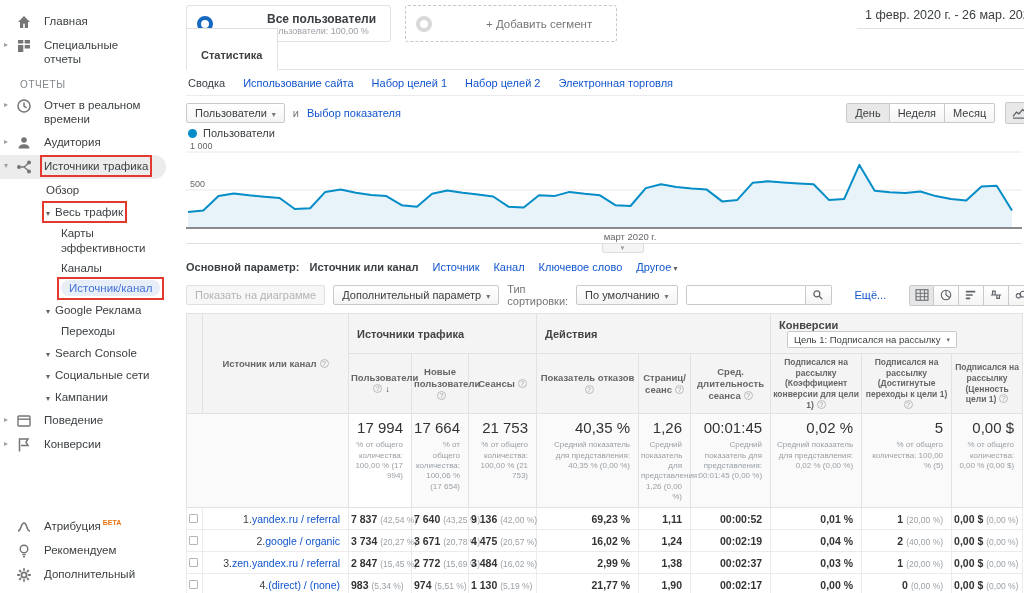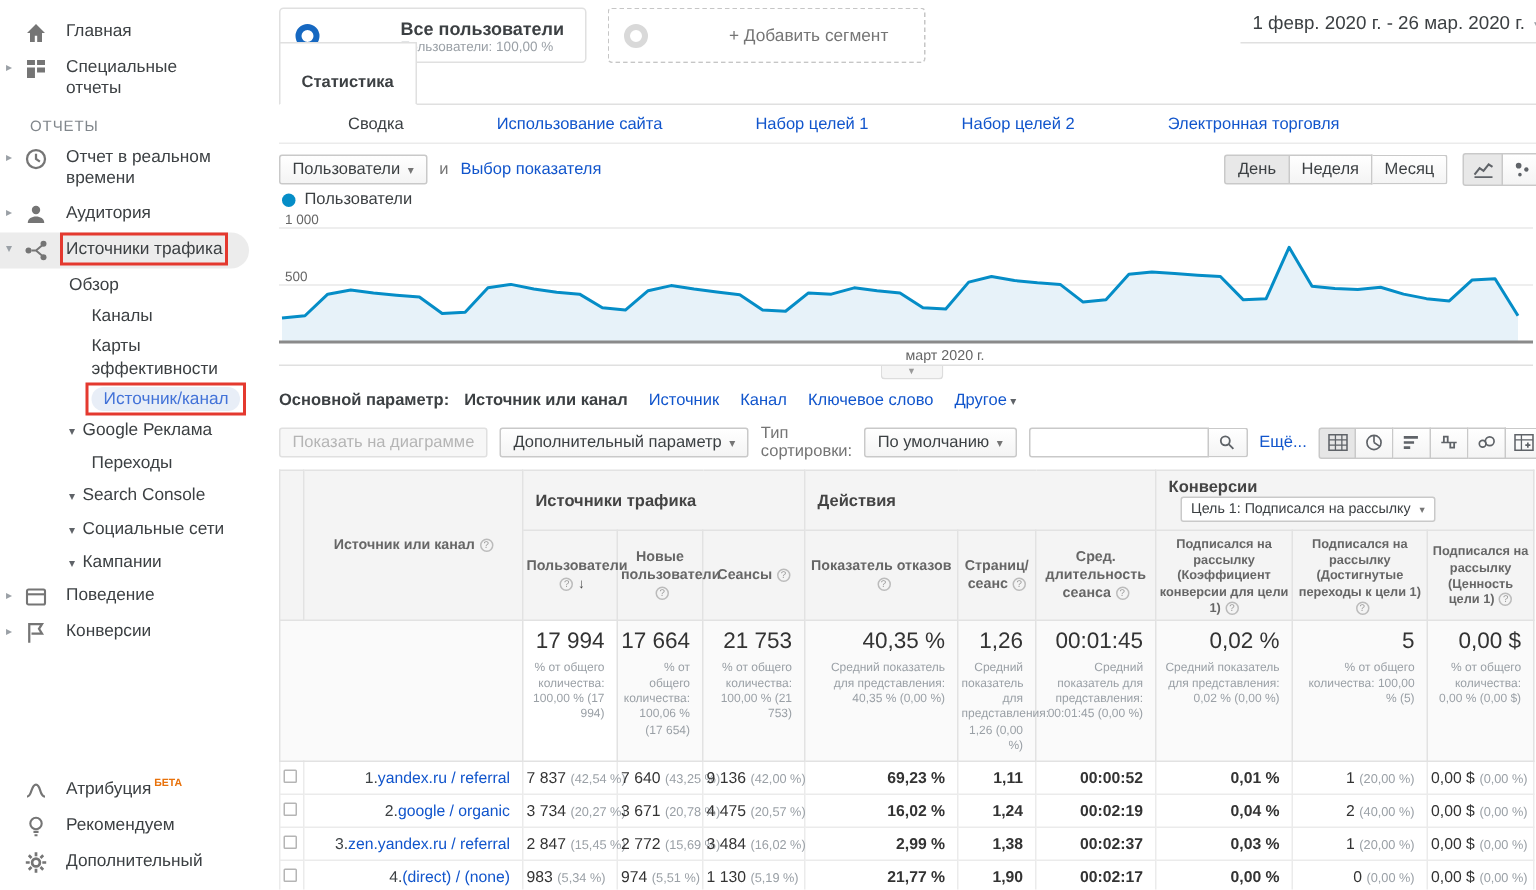--- a/index.html
+++ b/index.html
@@ -39,21 +39,21 @@
   .date-range { margin-left:auto; font-size:12.5px; color:#3c4043; border-bottom:1px solid #e0e0e0;
      padding:3px 2px 6px 8px; cursor:pointer; white-space:nowrap; }
   .date-range .caret { color:#9aa0a6; font-size:9px; margin-left:6px; }
 
   .tab-row { height:22px; border-bottom:1px solid #e0e0e0; position:relative; }
   .tab { position:absolute; bottom:-1px; left:0; height:22px; background:#fff; border:1px solid #e0e0e0;
      border-bottom:1px solid #fff; padding:20px 14px; font-size:11px; font-weight:bold; color:#3c4043; cursor:pointer; }
 
   .subnav { height:26px; display:flex; align-items:center; gap:18px; border-bottom:1px solid #ebebeb;
      font-size:11px; padding-left:2px; }
-  .subnav a { color:#15c; text-decoration:none; cursor:pointer;margin-left:44px; }
+  .subnav a { color:#15c; text-decoration:none; cursor:pointer; }
   .subnav a.active { color:#3c4043; cursor:default; }
 
   .controls-row { height:30px; display:flex; align-items:center; padding-top:4px; }
   .btn { border:1px solid #c9c9c9; background:linear-gradient(#fff,#f4f4f4); border-radius:2px;
      font-size:11px; color:#3c4043; padding:3px 8px; cursor:pointer; white-space:nowrap; }
   .btn .caret { font-size:8px; color:#757575; margin-left:5px; }
   .conj { margin:0 8px; color:#757575; font-size:11px; }
   .link { color:#15c; font-size:11px; cursor:pointer; text-decoration:none; }
   .gran-group { margin-left:auto; display:flex; }
   .gran-group .btn { border-radius:0; border-left-width:0; }
@@ -103,21 +103,21 @@
      font-size:9.5px; font-weight:normal; color:#3c4043; padding:2px 6px; margin-left:8px; cursor:pointer; white-space:nowrap; }
   .goal-select .caret { font-size:7px; color:#757575; margin-left:6px; }
   tr.totals td { background:#fafafa; border:1px solid #e2e2e2; text-align:right; padding:5px 8px 5px 2px; height:60px; vertical-align:top; }
   tr.totals td.sorted { background:#fff; }
   .tot-val { font-size:15px; color:#333; }
   .tot-note { font-size:8px; color:#9aa0a6; line-height:1.3; margin-top:4px; }
   tbody.data td { border:1px solid #ebebeb; height:22px; padding:2px 8px 2px 2px; text-align:right; white-space:nowrap; }
   td.src { text-align:left; padding-left:4px; }
   td.src .rownum { display:inline-block; width:18px; color:#3c4043; }
   td.src a { color:#15c; text-decoration:none; cursor:pointer; }
-  .v { font-weight:normal; color:#333; }
+  .v { font-weight:bold; color:#333; }
   .pct { font-size:8.5px; color:#9aa0a6; margin-left:3px; }
   .plain { color:#333;font-weight:bold; }
   .cb { display:inline-block; width:9px; height:9px; border:1px solid #b5b5b5; border-radius:1px; background:#fff; cursor:pointer; }
   td.cbcell, th.cbcell { text-align:center; padding:0; }
 </style>
 </head>
 <body>
 
 <div class="app">
   <aside class="sidebar" id="sidebar">
@@ -158,25 +158,28 @@
             <circle cx="3" cy="8" r="2"></circle>
             <circle cx="13" cy="3.5" r="2"></circle>
             <circle cx="13" cy="12.5" r="2"></circle>
             <path d="M5 8h3m0 0l5-4.2M8 8l5 4.2" fill="none" stroke="currentColor" stroke-width="1.3"></path>
           </svg></span>
         <span class="sb-label red-annot">Источники трафика</span>
       </div>
       <div class="sb-item lvl1">
         <span class="sb-label">Обзор</span>
       </div>
+      <div class="sb-item lvl1">
+        <span class="red-annot"><span class="sb-caret-inline">▾</span><span class="sb-label">Весь трафик</span></span>
+      </div>
+      <div class="sb-item lvl2">
+        <span class="sb-label">Карты эффективности</span>
+      </div>
       <div class="sb-item lvl2">
         <span class="sb-label">Каналы</span>
-      </div>
-      <div class="sb-item lvl2">
-        <span class="sb-label">Карты эффективности</span>
       </div>
       <div class="sb-item lvl2">
         <span class="red-annot"><span class="sb-label sb-selected">Источник/канал</span></span>
       </div>
       <div class="sb-item lvl1">
         <span><span class="sb-caret-inline">▾</span><span class="sb-label">Google Реклама</span></span>
       </div>
       <div class="sb-item lvl2">
         <span class="sb-label">Переходы</span>
       </div>
@@ -322,21 +325,21 @@
       <span class="tb-label">Тип сортировки:</span>
       <button class="btn"><span>По умолчанию</span><span class="caret">▾</span></button>
       <div class="search-box">
         <input type="text" placeholder="" style="">
         <div class="search-btn">
           <svg viewBox="0 0 16 16" width="12" height="12">
               <circle cx="6.5" cy="6.5" r="4" fill="none" stroke="currentColor" stroke-width="1.6"></circle>
               <path d="M9.7 9.7l4 4" stroke="currentColor" stroke-width="1.6"></path>
             </svg>
         </div>
-        <a class="link" style="margin:0 8px">Ещё...</a>
+        <a class="link" style="margin:0 23px">Ещё...</a>
         <div class="view-group" id="viewgroup">
             <div class="icon-btn" style="background: rgb(230, 230, 230);">
               <svg viewBox="0 0 16 14">
                 <path d="M1 1h14v12H1z" fill="none" stroke="currentColor" stroke-width="1.2"></path>
                 <path d="M1 5h14M1 9h14M6 1v12M11 1v12" stroke="currentColor" stroke-width="1"></path>
               </svg>
             </div>
             <div class="icon-btn">
               <svg viewBox="0 0 16 14">
                 <circle cx="8" cy="7" r="5.5" fill="none" stroke="currentColor" stroke-width="1.3"></circle>

